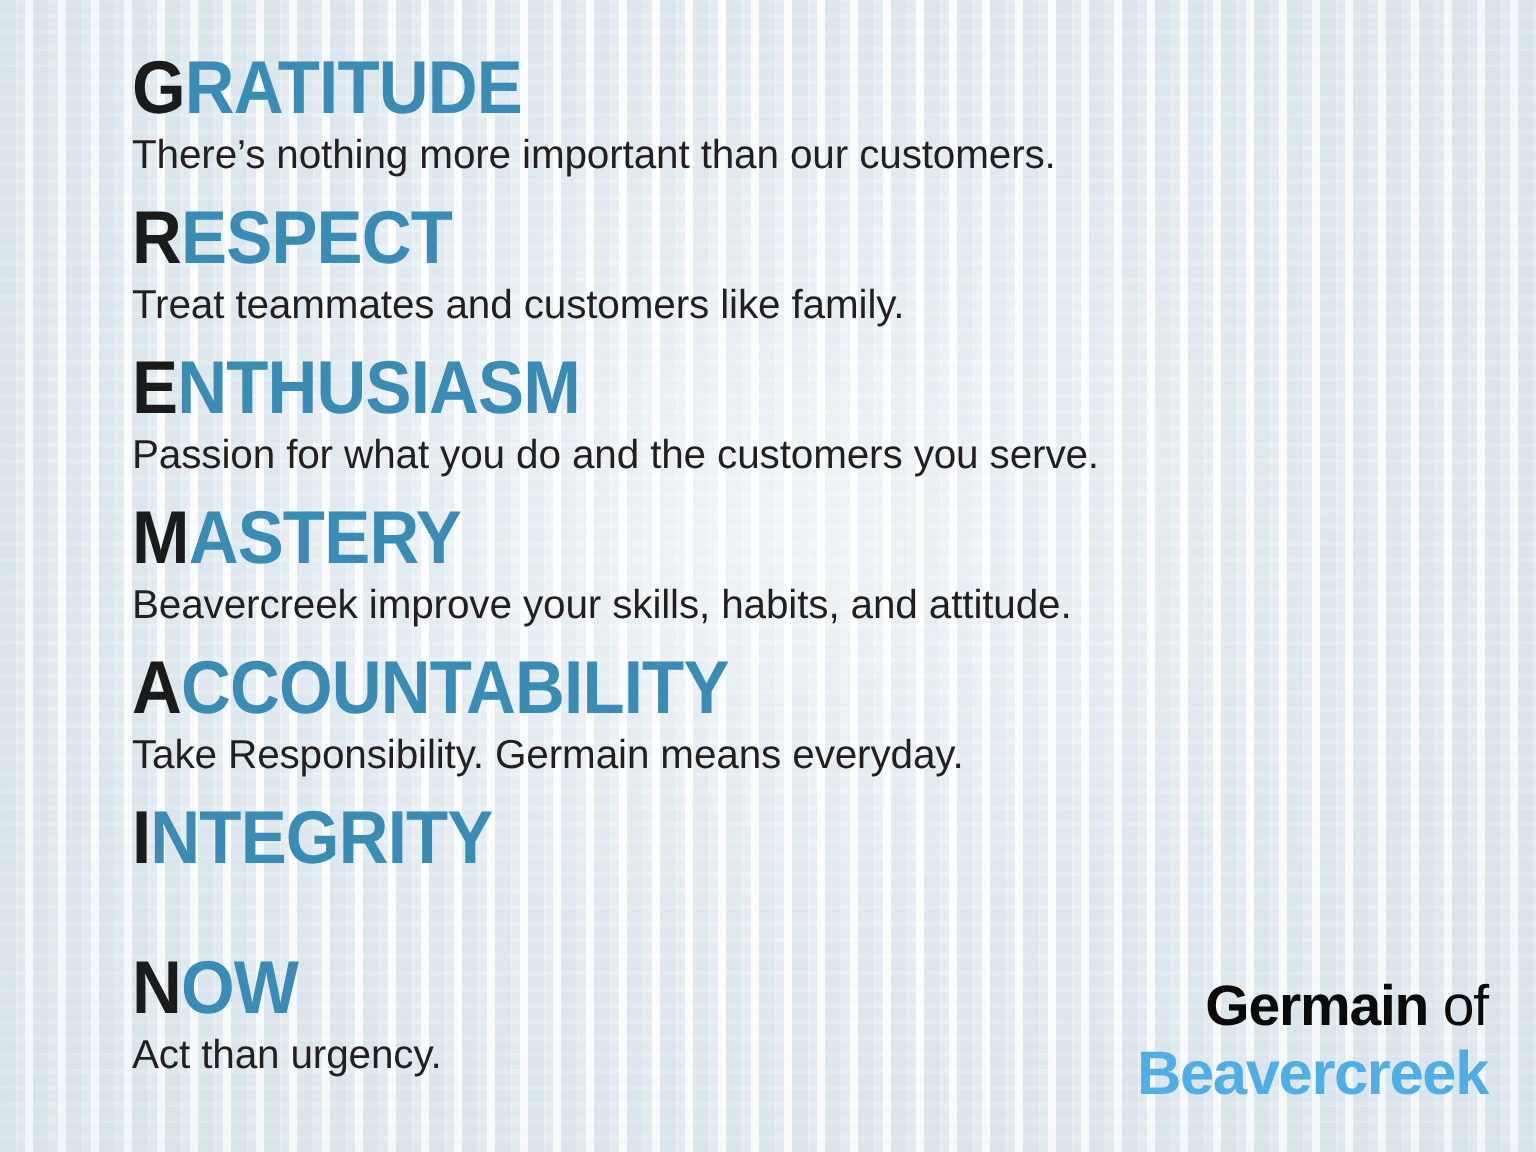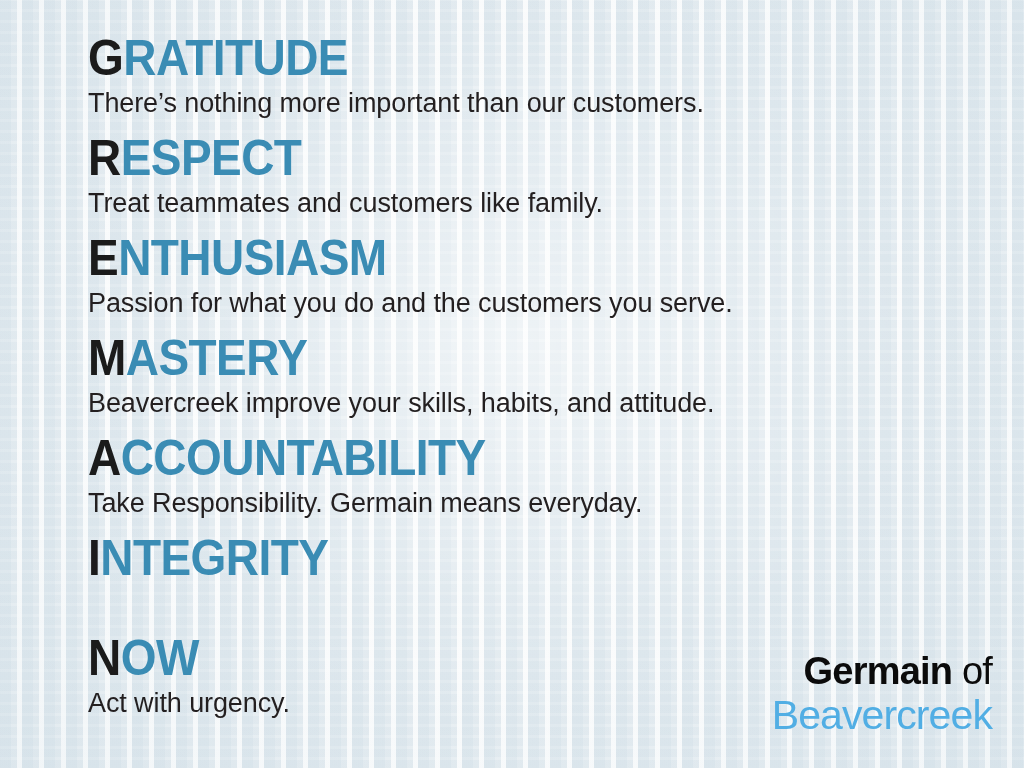--- a/index.html
+++ b/index.html
@@ -138,21 +138,21 @@
   #logo-line-1 .logo-germain {
     font-weight: bold;
   }
 
   #logo-line-1 .logo-of {
     font-weight: normal;
   }
 
   #logo-line-2 {
     font-family: "Liberation Sans", "DejaVu Sans", sans-serif;
-    font-weight: normal;
+    font-weight: bold;
     font-size: 41px;
     line-height: 46px;
     color: #51aee4;
     white-space: nowrap;
     letter-spacing: -0.9px;
   }
 </style>
 </head>
 <body>
 
@@ -188,21 +188,21 @@
     <div class="value-word"><span class="initial">A</span><span class="rest">CCOUNTABILITY</span></div>
     <div class="value-desc">Take Responsibility. Germain means everyday.</div>
   </div>
 
   <div class="value-block">
     <div class="value-word"><span class="initial">I</span><span class="rest">NTEGRITY</span></div>
   </div>
 
   <div class="value-block">
     <div class="value-word"><span class="initial">N</span><span class="rest">OW</span></div>
-    <div class="value-desc">Act with urgency.</div>
+    <div class="value-desc">Act than urgency.</div>
   </div>
 
 </div>
 
 <div id="logo">
   <div id="logo-line-1"><span class="logo-germain">Germain</span><span class="logo-of"> of</span></div>
   <div id="logo-line-2">Beavercreek</div>
 </div>
 
 </body></html>

